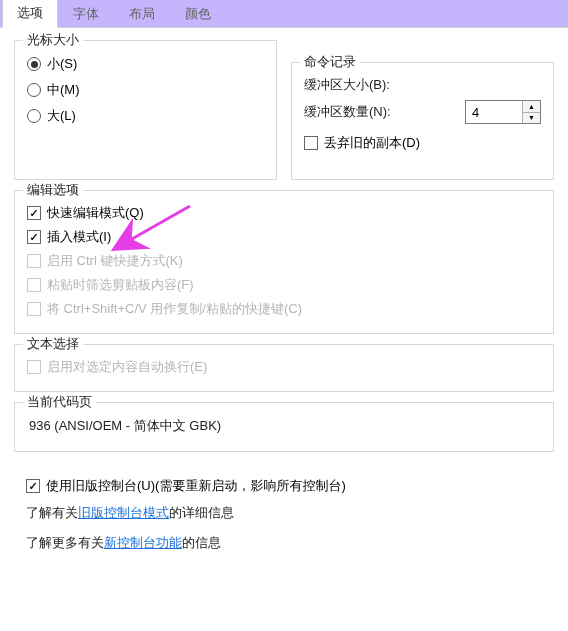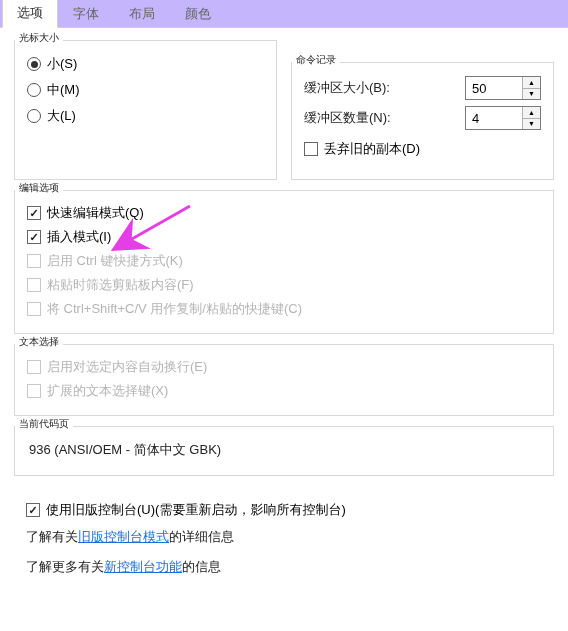--- a/index.html
+++ b/index.html
@@ -54,24 +54,24 @@
   
   .group {
     border: 1px solid #d8d8d8;
     margin-bottom: 10px;
     padding: 10px 12px 12px 12px;
     position: relative;
   }
   .group-legend {
     position: absolute;
     top: -10px;
-    left: 0;
+    left: 8px;
     background: #fff;
     padding: 0 4px;
-    font-size: 10px;
+    font-size: 13px;
     color: #222;
   }
   .row-top {
     display: flex;
     gap: 14px;
   }
   .row-top .group { flex: 1; }
   .cursor-group { min-height: 118px; }
   .cmd-group   { min-height: 118px; margin-top: 22px; }
   
@@ -214,27 +214,20 @@
         <div class="radio-line">
           <span class="radio-circle"></span>
           <span>大(L)</span>
         </div>
       </div>
 
       <div class="group cmd-group">
         <div class="group-legend">命令记录</div>
         <div class="field-row">
           <span class="field-label">缓冲区大小(B):</span>
-          <div class="spinner">
-            <input type="text" value="50" style="">
-            <div class="spin-btns">
-              <div class="spin-btn">▲</div>
-              <div class="spin-btn">▼</div>
-            </div>
-          </div>
         </div>
         <div class="field-row">
           <span class="field-label">缓冲区数量(N):</span>
           <div class="spinner">
             <input type="text" value="4" style="">
             <div class="spin-btns">
               <div class="spin-btn">▲</div>
               <div class="spin-btn">▼</div>
             </div>
           </div>
@@ -269,24 +262,20 @@
         <span>将 Ctrl+Shift+C/V 用作复制/粘贴的快捷键(C)</span>
       </div>
     </div>
 
     <div class="group">
       <div class="group-legend">文本选择</div>
       <div class="cb-line disabled">
         <span class="cb disabled"></span>
         <span>启用对选定内容自动换行(E)</span>
       </div>
-      <div class="cb-line disabled">
-        <span class="cb disabled"></span>
-        <span>扩展的文本选择键(X)</span>
-      </div>
     </div>
 
     <div class="group">
       <div class="group-legend">当前代码页</div>
       <div class="codepage-text">936   (ANSI/OEM - 简体中文 GBK)</div>
     </div>
 
   </div>
 
   <div class="footer">

